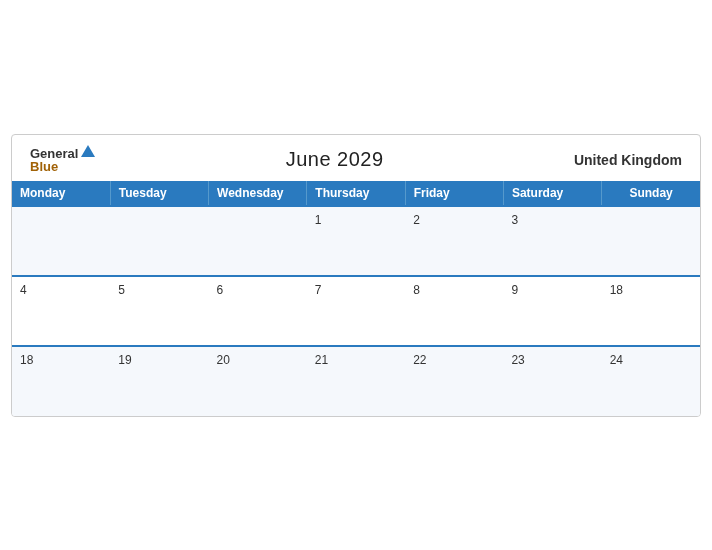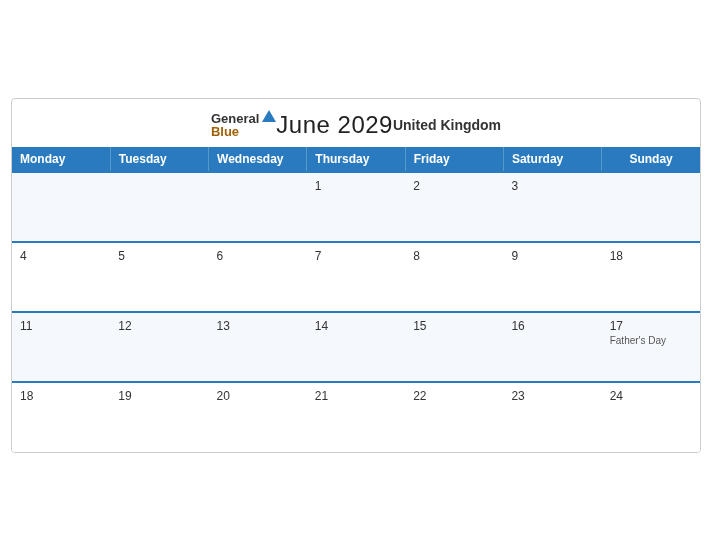--- a/index.html
+++ b/index.html
@@ -15,21 +15,21 @@
     .calendar-wrapper {
       width: 690px;
       background: #fff;
       border: 1px solid #ccc;
       border-radius: 4px;
       overflow: hidden;
     }
     .calendar-header {
       display: flex;
       align-items: center;
-      justify-content: center;
+      justify-content: space-between;
       padding: 12px 18px 8px 18px;
     }
     .logo {
       display: flex;
       flex-direction: column;
       align-items: flex-start;
       line-height: 1;
     }
     .logo-general {
       font-size: 13px;
@@ -51,21 +51,21 @@
       margin-left: 3px;
       vertical-align: middle;
       position: relative;
       top: -2px;
     }
     .logo-row {
       display: flex;
       align-items: center;
     }
     .calendar-title {
-      font-size: 24px;
+      font-size: 20px;
       font-weight: 400;
       color: #222;
       letter-spacing: 0.5px;
     }
     .calendar-region {
       font-size: 14px;
       color: #333;
       font-weight: bold;
     }
     .calendar-grid {
@@ -177,41 +177,20 @@
           </td>
           <td>
             <span class="day-number">9</span>
           </td>
           <td>
             <span class="day-number">18</span>
           </td>
         </tr>
         <tr>
           <td>
-            <span class="day-number">11</span>
-          </td>
-          <td>
-            <span class="day-number">12</span>
-          </td>
-          <td>
-            <span class="day-number">13</span>
-          </td>
-          <td>
-            <span class="day-number">14</span>
-          </td>
-          <td>
-            <span class="day-number">15</span>
-          </td>
-          <td>
-            <span class="day-number">16</span>
-          </td>
-          <td><span class="day-number">17</span><span class="day-event">Father's Day</span></td>
-        </tr>
-        <tr>
-          <td>
             <span class="day-number">18</span>
           </td>
           <td>
             <span class="day-number">19</span>
           </td>
           <td>
             <span class="day-number">20</span>
           </td>
           <td>
             <span class="day-number">21</span>

